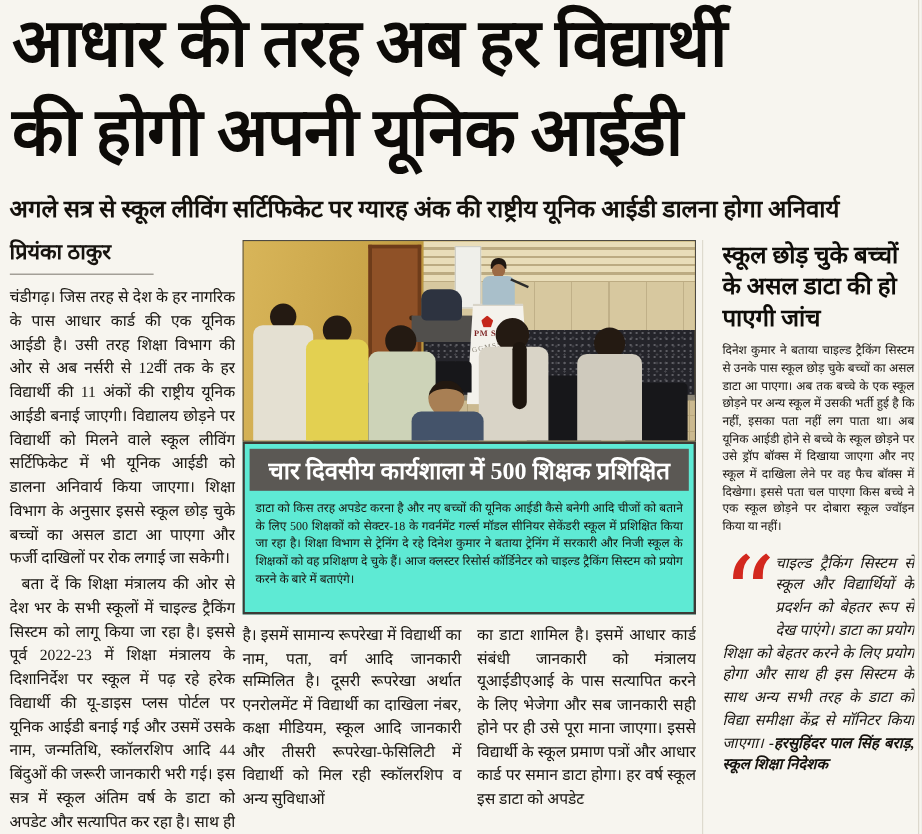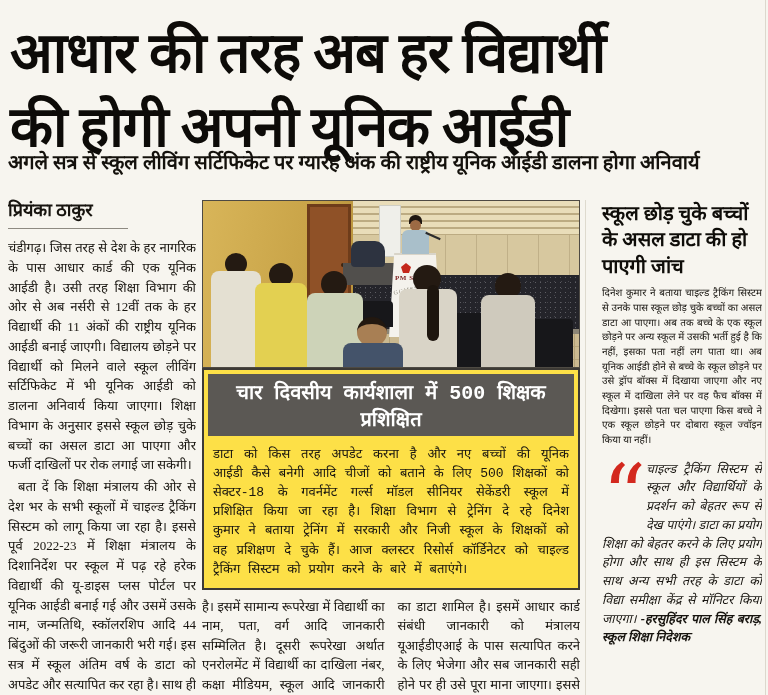--- a/index.html
+++ b/index.html
@@ -5,50 +5,50 @@
   * { margin:0; padding:0; box-sizing:border-box; }
   html,body { background:#e9e7e2; }
   .page {
     position:relative; width:768px; height:695px; overflow:hidden;
     background:#f7f5ef;
     font-family:"Liberation Serif","DejaVu Serif",serif;
     color:#17140f;
   }
   
   .headline {
-    position:absolute; left:10px; top:16px; width:752px;
+    position:absolute; left:10px; top:0px; width:752px;
     font-size:56px; font-weight:700; line-height:1.33;
     letter-spacing:-1px; white-space:pre-line; color:#0d0b08;
   }
   .subheadline {
-    position:absolute; left:8px; top:148px; width:754px;
+    position:absolute; left:8px; top:160px; width:754px;
     font-size:20px; font-weight:700; color:#14110c;
   }
   
   .left-col { position:absolute; left:8px; top:197px; width:188px; height:496px; overflow:hidden; }
   .byline { font-size:18px; font-weight:700; padding-bottom:7px; }
   .byline-rule { border:none; border-top:1.5px solid #8e8a82; width:120px; margin:0 0 9px 0; }
   .body-text { font-size:13px; line-height:1.52; text-align:justify; }
   .body-text p { margin:0; }
   .body-text p + p { text-indent:10px; margin-top:2px; }
   .dateline { font-weight:400; }
   
   .center-col { position:absolute; left:202px; top:200px; width:378px; height:495px; overflow:hidden; }
   .photo {
     position:relative; width:378px; height:168px; overflow:hidden;
     border:1px solid #4e4a43; background:#c9a94e;
   }
   .caption { font-size:12px; font-weight:700; text-align:center; margin:3px 0 4px; color:#23201a; }
   .credit { font-size:10px; color:#6e6a61; font-weight:400; }
-  .box { border:2px solid #3d3a35; background:#fde047;font-family:Liberation Mono, monospace; }
+  .box { border:2px solid #3d3a35; background:#5eead4; }
   .box-head {
     background:#5b5854; color:#ffffff; font-size:20px; font-weight:700;
     text-align:center; padding:4px 2px; margin:4px;
   }
-  .box-body { padding:5px 9px 9px; font-size:13px; line-height:1.47; text-align:justify; }
+  .box-body { padding:5px 9px 19px; font-size:10px; line-height:1.47; text-align:justify; }
   .two-col { margin-top:7px; display:flex; gap:13px; }
   .two-col p { flex:1; font-size:13px; line-height:1.5; text-align:justify; }
   
   .right-col {
     position:absolute; left:585px; top:200px; width:177px; height:495px;
     overflow:hidden; border-left:1px solid #dedace; padding-left:16px;
   }
   .right-heading { font-size:20px; font-weight:700; line-height:1.32; margin-bottom:7px; color:#0f0d09; }
   .right-body { font-size:10px; line-height:1.47; text-align:justify; }
   .quote-block { margin-top:12px; font-style:italic; font-size:12.5px; line-height:1.5; text-align:justify; }

